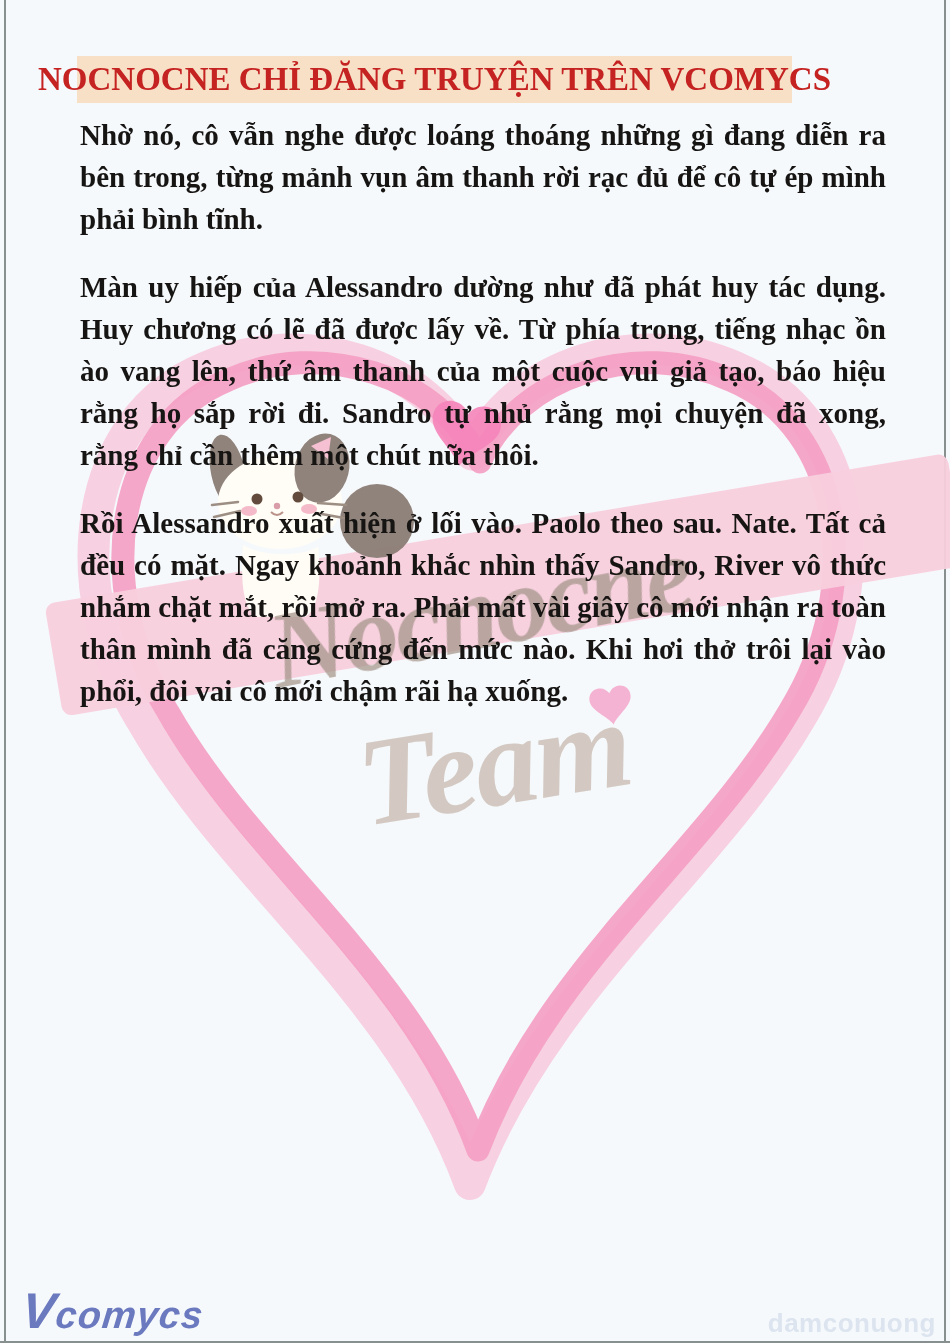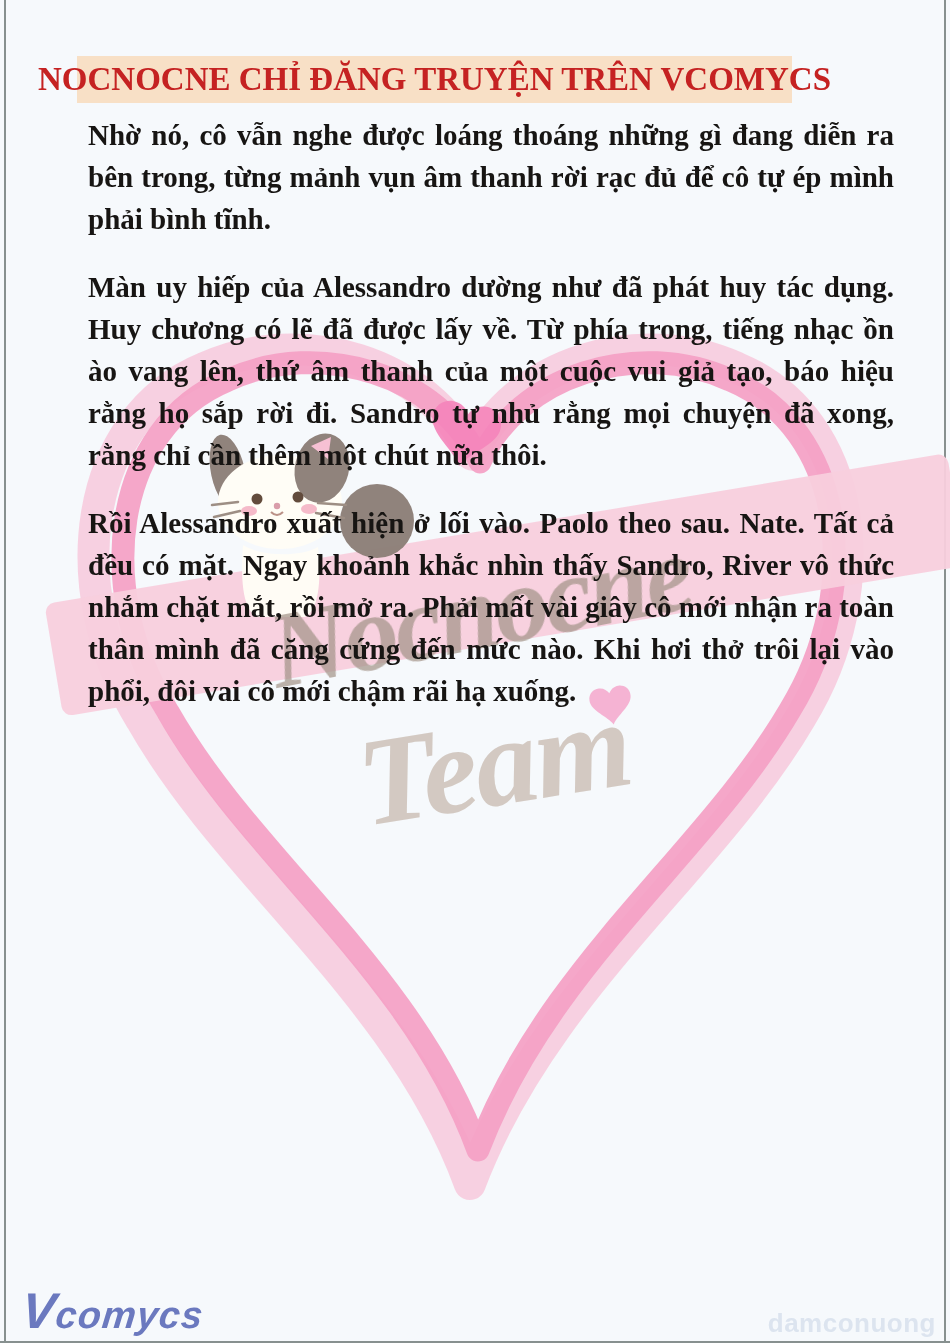--- a/index.html
+++ b/index.html
@@ -19,21 +19,21 @@
     background:var(--notice_bg,#f8e0c6);
     display:flex;align-items:center;justify-content:center;
   }
   .notice span{
     color:var(--notice_red,#c52222);
     font-weight:bold;font-size:33px;letter-spacing:0px;white-space:nowrap;
     line-height:47px;
   }
 
   .content{
-    position:absolute;left:88px;top:114px;width:806px;z-index:3;
+    position:absolute;left:80px;top:114px;width:806px;z-index:3;
   }
   .content p{
     margin:0 0 26px 0;
     font-size:29px;line-height:42px;font-weight:bold;color:#171513;
     text-align:justify;
   }
 
   .watermark{position:absolute;left:0;top:0;z-index:1;}
 
   .vcomycs{

